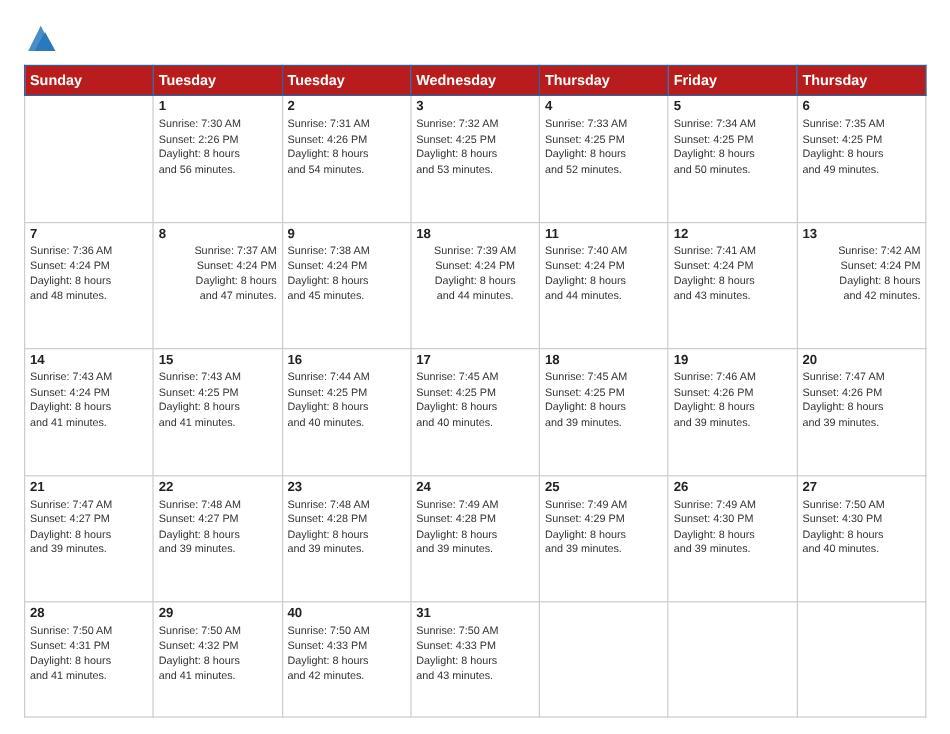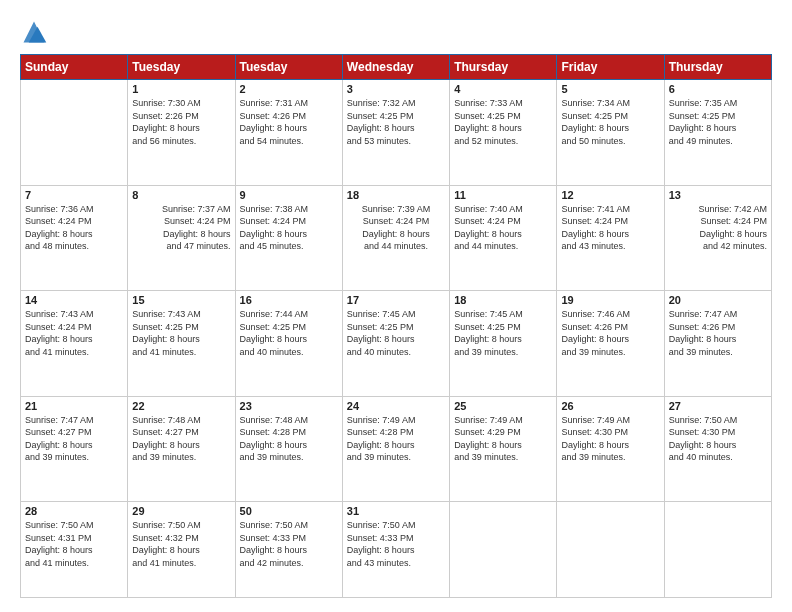--- a/index.html
+++ b/index.html
@@ -349,21 +349,21 @@
 and 41 minutes.</div>
           </td>
           <td>
             <span class="day-num">29</span>
             <div class="cell-info" style="white-space: pre-line;">Sunrise: 7:50 AM
 Sunset: 4:32 PM
 Daylight: 8 hours
 and 41 minutes.</div>
           </td>
           <td>
-            <span class="day-num">50</span>
+            <span class="day-num">40</span>
             <div class="cell-info" style="white-space: pre-line;">Sunrise: 7:50 AM
 Sunset: 4:33 PM
 Daylight: 8 hours
 and 42 minutes.</div>
           </td>
           <td>
             <span class="day-num">31</span>
             <div class="cell-info" style="white-space: pre-line;">Sunrise: 7:50 AM
 Sunset: 4:33 PM
 Daylight: 8 hours

